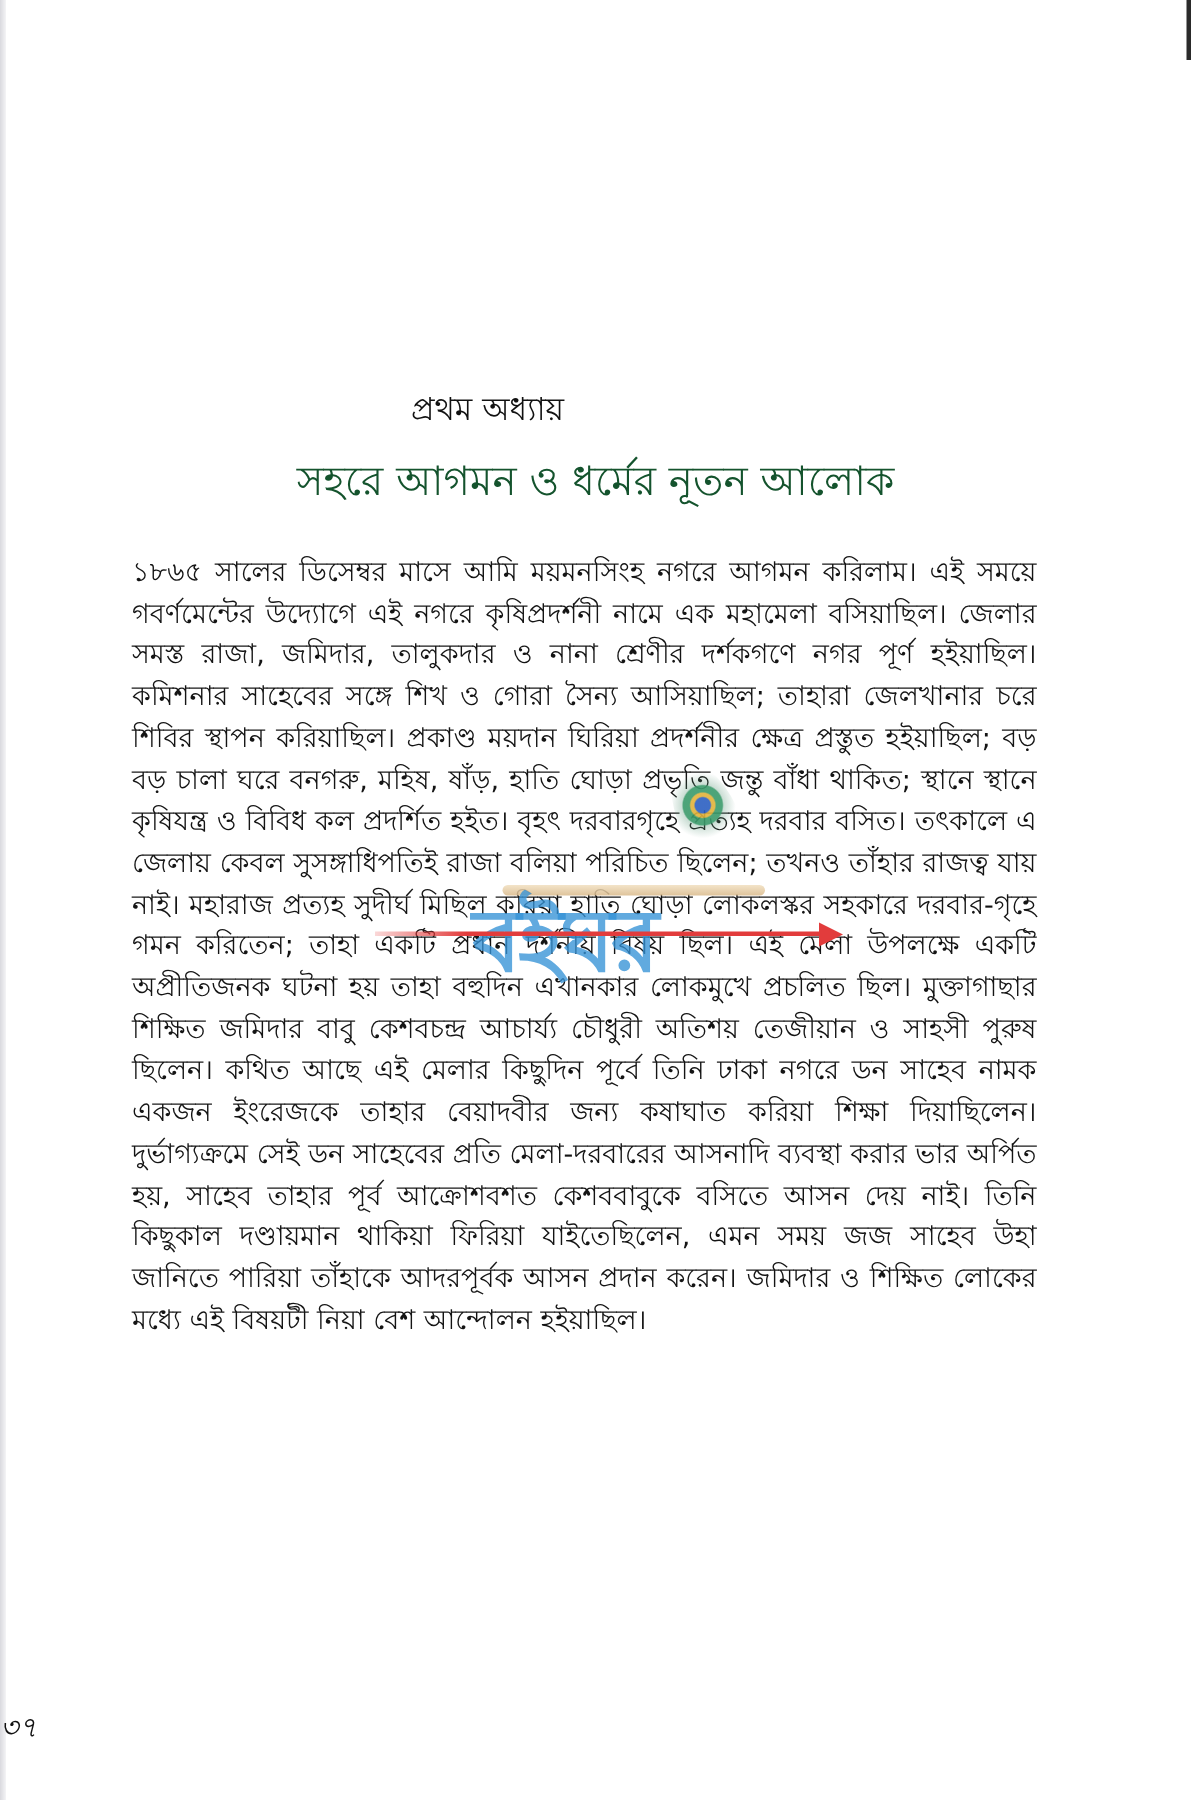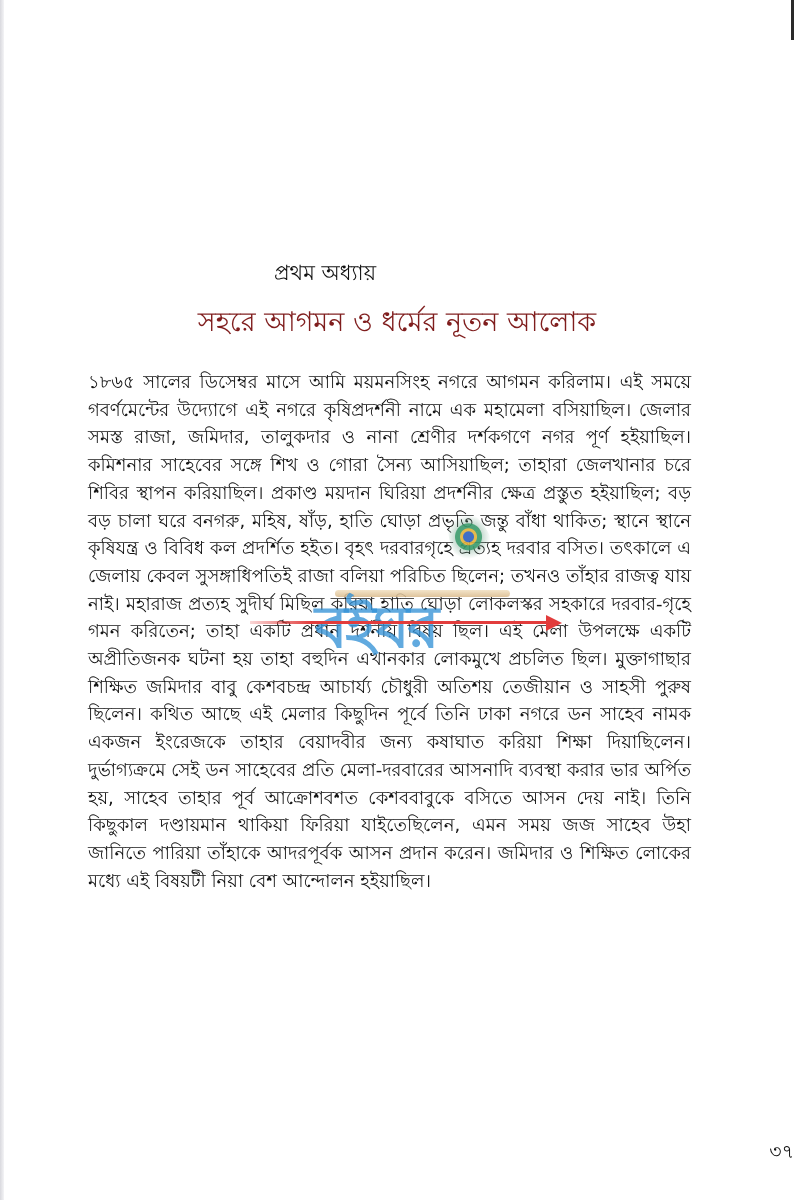--- a/index.html
+++ b/index.html
@@ -36,21 +36,21 @@
       line-height: 30px;
       color: #111;
     }
     .chapter-title {
       position: absolute;
       top: 302px;
       left: 0; width: 794px;
       text-align: center;
       font-size: 27px;
       line-height: 40px;
-      color: #7f1d1d;
+      color: #14532d;
     }
     .body-text {
       position: absolute;
       top: 368px;
       left: 88px;
       width: 603px;
       font-size: 18px;
       line-height: 27.7px;
       text-align: justify;
       color: #141414;
@@ -58,23 +58,24 @@
     .body-text p {
       margin: 0;
     }
     .body-text p.indent {
       text-indent: 34px;
     }
     .page-number {
       position: absolute;
       top: 1137px;
       left: 0; width: 794px;
-      text-align: right;
+      text-align: left;
       font-size: 19px;
       color: #111;
+      font-style: italic;
     }
     
     .watermark {
       position: absolute;
       left: 250px;
       top: 545px;
       width: 310px;
       height: 130px;
       pointer-events: none;
     }

